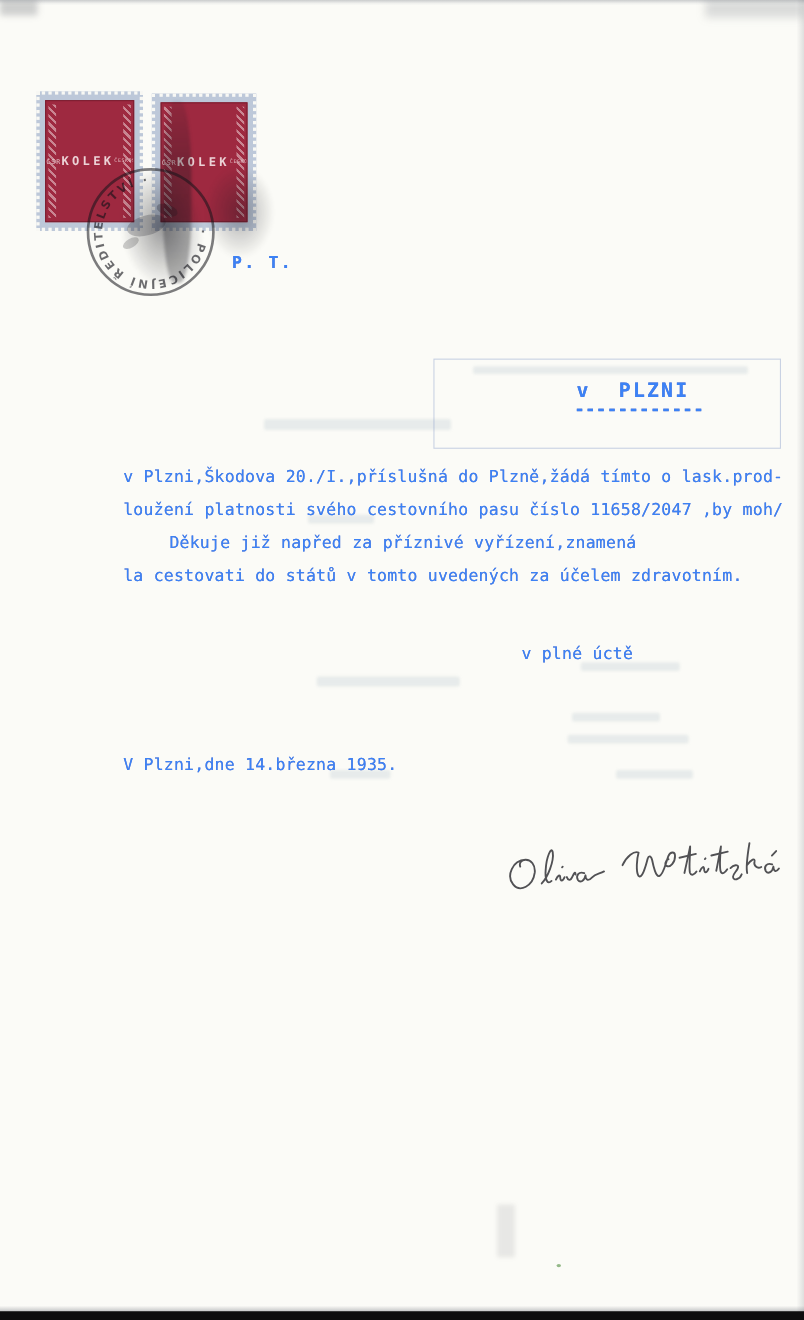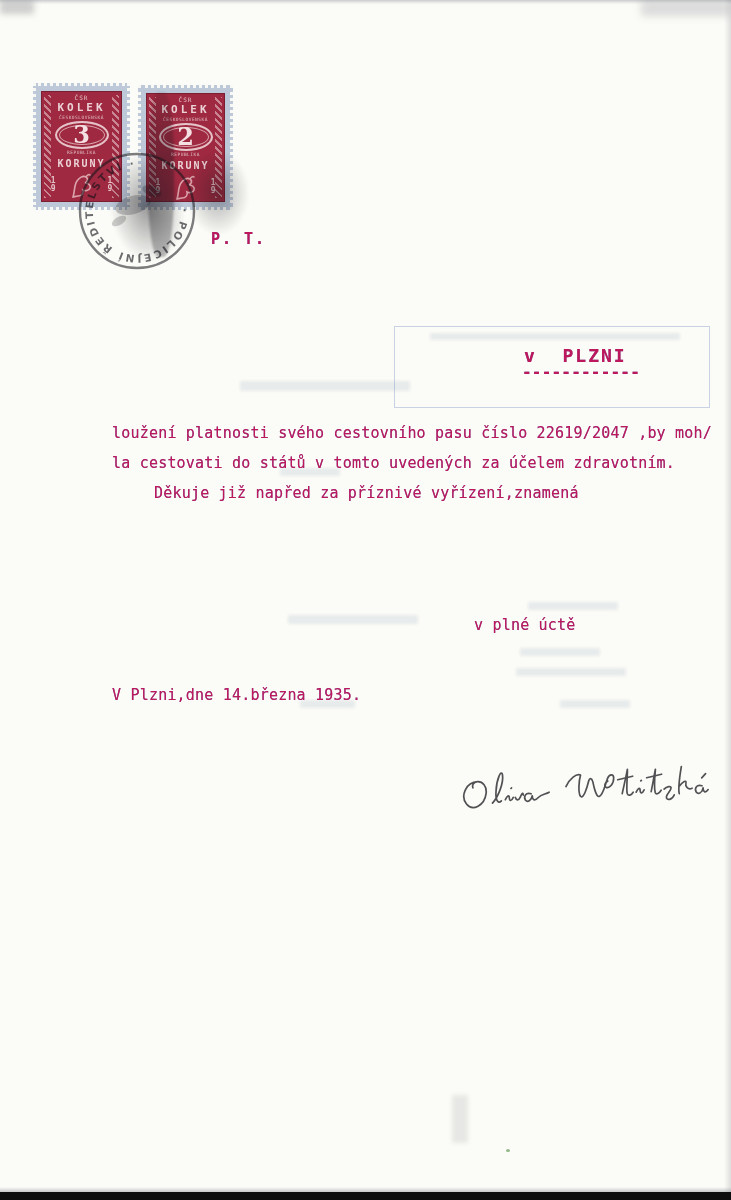--- a/index.html
+++ b/index.html
@@ -16,32 +16,32 @@
   .edge-bottom-noise{position:absolute;left:0;bottom:8px;width:731px;height:5px;
     background:linear-gradient(to top,rgba(100,105,115,.35),transparent);}
   .edge-bottom-black{position:absolute;left:0;bottom:0;width:731px;height:8px;background:#0d0d0e;}
   .corner-tl{position:absolute;left:0;top:0;width:34px;height:14px;background:rgba(70,75,85,.25);filter:blur(3px);}
   .corner-tr{position:absolute;right:0;top:0;width:90px;height:16px;background:rgba(90,95,105,.2);filter:blur(4px);}
   .crease{position:absolute;left:452px;top:1095px;width:16px;height:48px;background:rgba(90,90,95,.12);filter:blur(2px);}
   .speck-green{position:absolute;left:506px;top:1149px;width:4px;height:3px;background:#79a76b;opacity:.8;border-radius:50%;}
   .ghost{position:absolute;background:rgba(118,145,165,.15);filter:blur(1.6px);border-radius:2px;}
 
   
-  .ink{color:#be185d;text-shadow:0 0 .5px rgba(74,73,163,.75);}
+  .ink{color:#3b82f6;text-shadow:0 0 .5px rgba(74,73,163,.75);}
   .t-line{white-space:pre;font-size:15px;line-height:30px;letter-spacing:.2px;}
   .abs{position:absolute;}
   .bold{font-weight:bold;}
 
   .plzni-box{position:absolute;left:394px;top:326px;width:314px;height:80px;
     border:1px solid rgba(130,152,200,.42);}
 
   
   .stamp{position:absolute;background:#bdc8d9;border:3px dotted #f8f8f4;box-sizing:border-box;padding:5px;}
   .stamp-inner{width:100%;height:100%;background:#9e2940;border:1px solid #7c1e31;position:relative;
-    display:flex;flex-direction:column;align-items:center;color:#ecd2d6;overflow:hidden;box-sizing:border-box;}
+    display:flex;align-items:center;color:#ecd2d6;overflow:hidden;box-sizing:border-box;}
   .stamp-inner::before,.stamp-inner::after{content:"";position:absolute;top:3px;bottom:3px;width:7px;
     background:repeating-linear-gradient(45deg,rgba(236,210,214,.55) 0 2px,transparent 2px 5px);}
   .stamp-inner::before{left:2px;} .stamp-inner::after{right:2px;}
   .s-csr{font-size:6px;letter-spacing:1px;margin-top:2px;opacity:.9;}
   .s-kolek{font-size:11px;font-weight:bold;letter-spacing:3px;margin-top:0;}
   .s-arc{font-size:4.5px;letter-spacing:.5px;opacity:.85;margin:1px 0;}
   .s-oval{width:50px;height:38px;border:2px solid #e6c3c8;border-radius:50%;
     display:flex;align-items:center;justify-content:center;
     box-shadow:inset 0 0 0 2px #9e2940,inset 0 0 0 3px #d8a4ab;}
   .s-num{font-size:24px;font-weight:bold;color:#f4e0e2;font-family:"DejaVu Serif",serif;line-height:1;}
@@ -156,26 +156,27 @@
   </svg>
 
   <div class="abs ink t-line bold" style="left:211px;top:224px;letter-spacing:2px;">P. T.</div>
 
 
   <div class="plzni-box"></div>
   <div class="abs ink t-line bold" style="left:524px;top:341px;font-size:18px;letter-spacing:2px;">v  PLZNI</div>
   <div class="abs ink t-line bold" style="left:522px;top:357px;font-size:16px;">------------</div>
 
   <div class="abs" style="left:112px;top:418px;width:612px;">
-    <div class="ink t-line">loužení platnosti svého cestovního pasu číslo 22619/2047 ,by moh/</div>
+    <div class="ink t-line">v Plzni,Škodova 20./I.,příslušná do Plzně,žádá tímto o lask.prod-</div>
+    <div class="ink t-line">loužení platnosti svého cestovního pasu číslo 11658/2047 ,by moh/</div>
+    <div class="ink t-line" style="padding-left:42px;">Děkuje již napřed za příznivé vyřízení,znamená</div>
     <div class="ink t-line">la cestovati do států v tomto uvedených za účelem zdravotním.</div>
-    <div class="ink t-line" style="padding-left:42px;">Děkuje již napřed za příznivé vyřízení,znamená</div>
   </div>
 
-  <div class="abs ink t-line" style="left:474px;top:610px;">v plné úctě</div>
+  <div class="abs ink t-line" style="left:474px;top:579px;">v plné úctě</div>
 
   <div class="abs ink t-line" style="left:112px;top:680px;">V Plzni,dne 14.března 1935.</div>
 
   <svg class="signature" viewBox="0 0 260 80">
     <title>Oliva Wotitzká</title>
     <g fill="none" stroke="#3a3a3e" stroke-width="1.7" stroke-linecap="round" stroke-linejoin="round" opacity=".88">
 
       <path d="M26,30 C14,30 8,44 14,52 C20,60 32,54 34,42 C35,35 31,30 26,30 C22,30 20,33 21,36"></path>
       <path d="M40,52 C46,46 52,32 51,24 C50,18 45,28 44,40 C43,48 45,54 49,50"></path>
       <path d="M53,49 C55,45 57,44 57,47 C57,51 59,51 61,47"></path>

